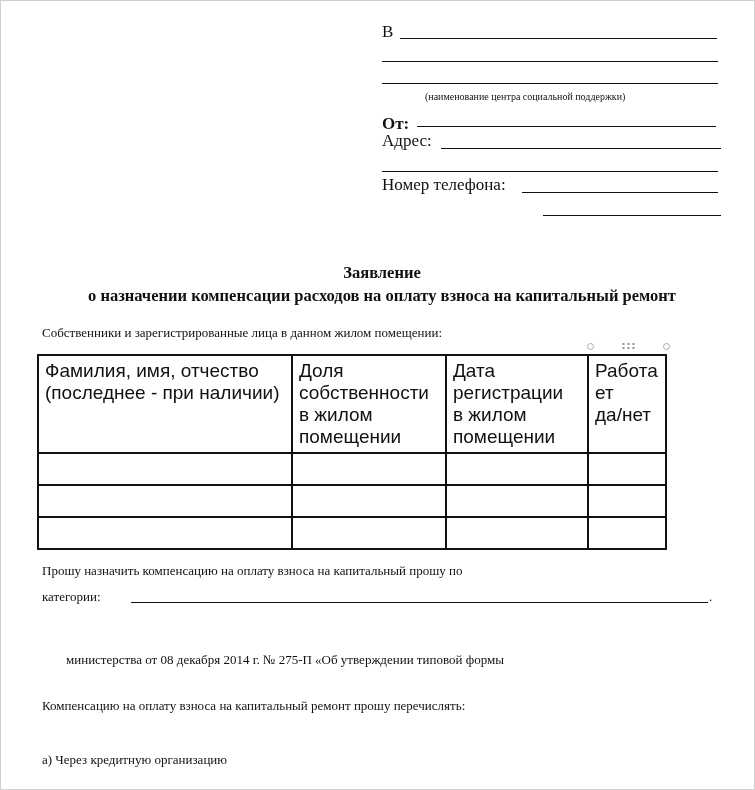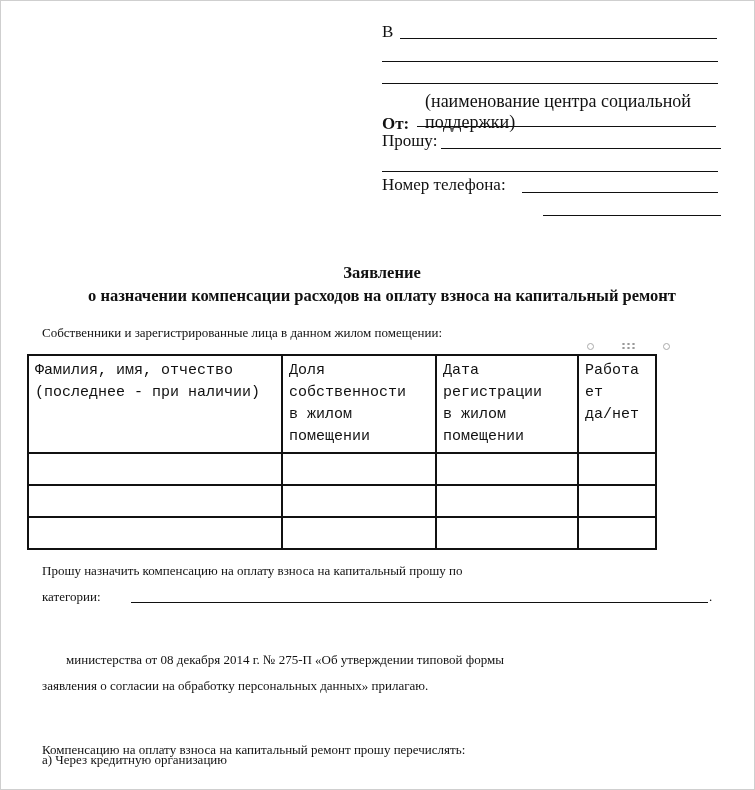--- a/index.html
+++ b/index.html
@@ -9,35 +9,35 @@
     width: 753px; height: 788px;
     border: 1px solid #cfcfcf;
     background: #fff;
     font-family: "Liberation Serif", serif;
     color: #111;
     font-size: 17px;
   }
   .abs { position: absolute; white-space: nowrap; }
   .hdr-row { position: absolute; left: 381px; height: 22px; line-height: 22px; }
   .hdr-row .lbl { display: inline-block; }
-  .caption { position: absolute; left: 424px; top: 90px; font-size: 18px; }
+  .caption { position: absolute; left: 424px; top: 90px; font-size: 10px; }
   .bold { font-weight: bold; }
 
   .title {
     position: absolute; left: 0; width: 762px; text-align: center;
     font-weight: bold; font-size: 16.5px;
   }
 
   .para { position: absolute; left: 41px; font-size: 13px; line-height: 26px; }
 
   table.owners {
-    position: absolute; left: 26px; top: 353px;
+    position: absolute; left: 36px; top: 353px;
     border-collapse: collapse;
-    font-family: Liberation Mono, monospace;
-    font-size: 15px;
+    font-family: Liberation Sans, sans-serif;
+    font-size: 19px;
   }
   table.owners td {
     border: 2px solid #111;
     vertical-align: top;
     padding: 4px 6px;
     line-height: 22px;
     white-space: pre-line;
   }
   table.owners tr.head td { height: 86px; }
   table.owners tr.row td { height: 22px; }
@@ -64,21 +64,21 @@
   <div class="abs" style="left:381px; top:60px; width:336px; border-bottom:1px solid #111;"></div>
   <div class="abs" style="left:381px; top:82px; width:336px; border-bottom:1px solid #111;"></div>
   <div class="caption">(наименование центра социальной поддержки)</div>
 
   <div class="hdr-row bold" style="top:92px;margin-top:20px;">
     <span class="lbl">От:</span>
   </div>
   <div class="abs" style="left:416px; top:125px; width:299px; border-bottom:1px solid #111;"></div>
 
   <div class="hdr-row" style="top:129px;">
-    <span class="lbl">Прошу:</span>
+    <span class="lbl">Адрес:</span>
   </div>
   <div class="abs" style="left:440px; top:147px; width:280px; border-bottom:1px solid #111;"></div>
   <div class="abs" style="left:381px; top:170px; width:336px; border-bottom:1px solid #111;"></div>
 
   <div class="hdr-row" style="top:173px;">
     <span class="lbl">Номер телефона:</span>
   </div>
   <div class="abs" style="left:521px; top:191px; width:196px; border-bottom:1px solid #111;"></div>
 
   <div class="abs" style="left:542px; top:214px; width:178px; border-bottom:1px solid #111;"></div>
@@ -129,18 +129,17 @@
     </tr>
   </tbody>
     </table>
 
   <div class="para" style="top:557px;">Прошу назначить компенсацию на оплату взноса на капитальный прошу по</div>
   <div class="para" style="top:583px;">категории:</div>
   <div class="abs" style="left:130px; top:601px; width:577px; border-bottom:1px solid #111;"></div>
   <div class="para" style="left:708px; top:583px;">.</div>
 
   <div class="para" style="top:646px;margin-left:24px;">министерства от 08 декабря 2014 г. № 275-П «Об утверждении типовой формы</div>
-  <div class="para" style="top:672px;">заявления о согласии на обработку персональных данных» прилагаю.</div>
 
-  <div class="para" style="top:736px;">Компенсацию на оплату взноса на капитальный ремонт прошу перечислять:</div>
+  <div class="para" style="top:692px;">Компенсацию на оплату взноса на капитальный ремонт прошу перечислять:</div>
   <div class="para" style="top:746px;">а) Через кредитную организацию</div>
 
 </div>
 
 </body></html>

